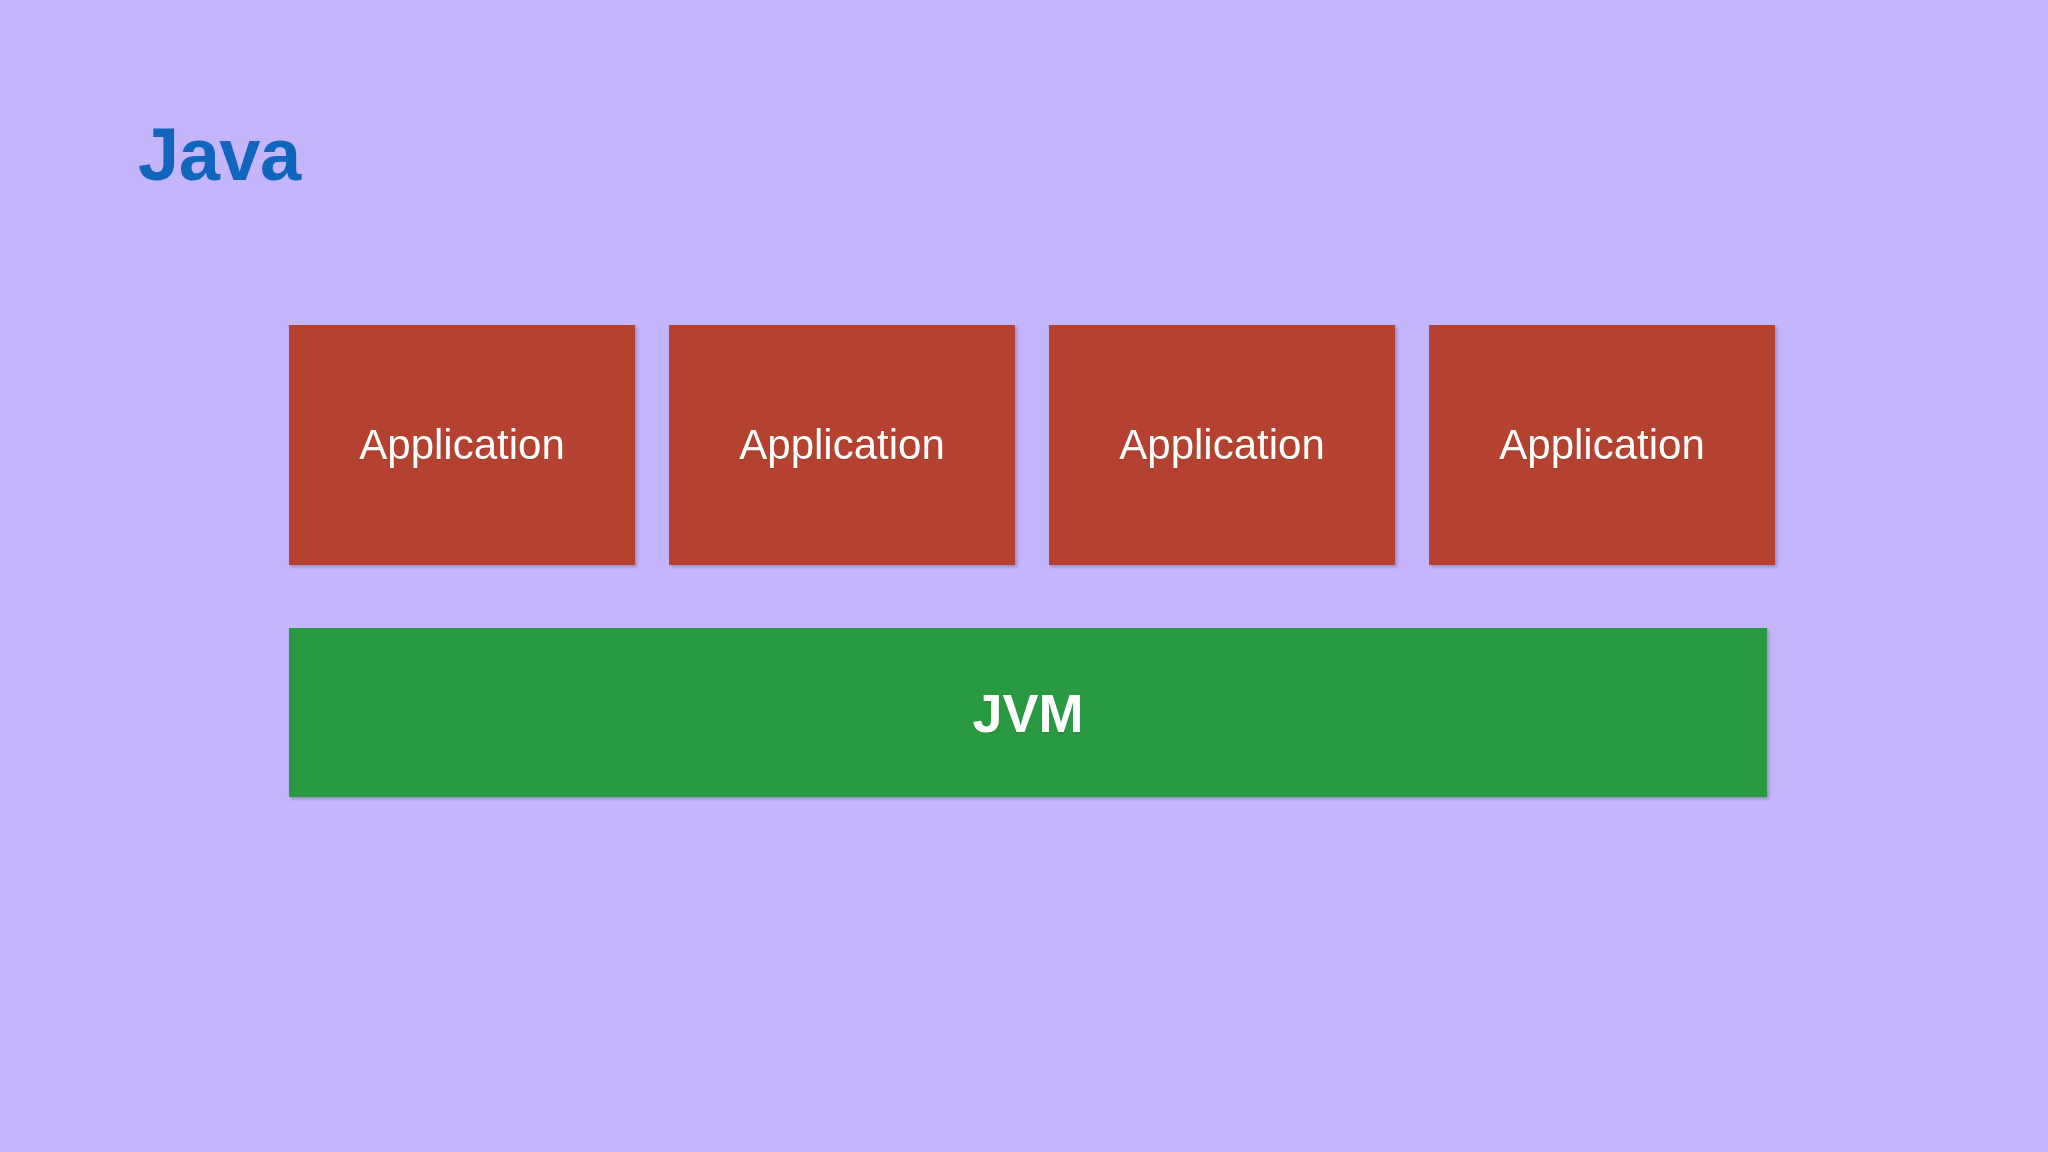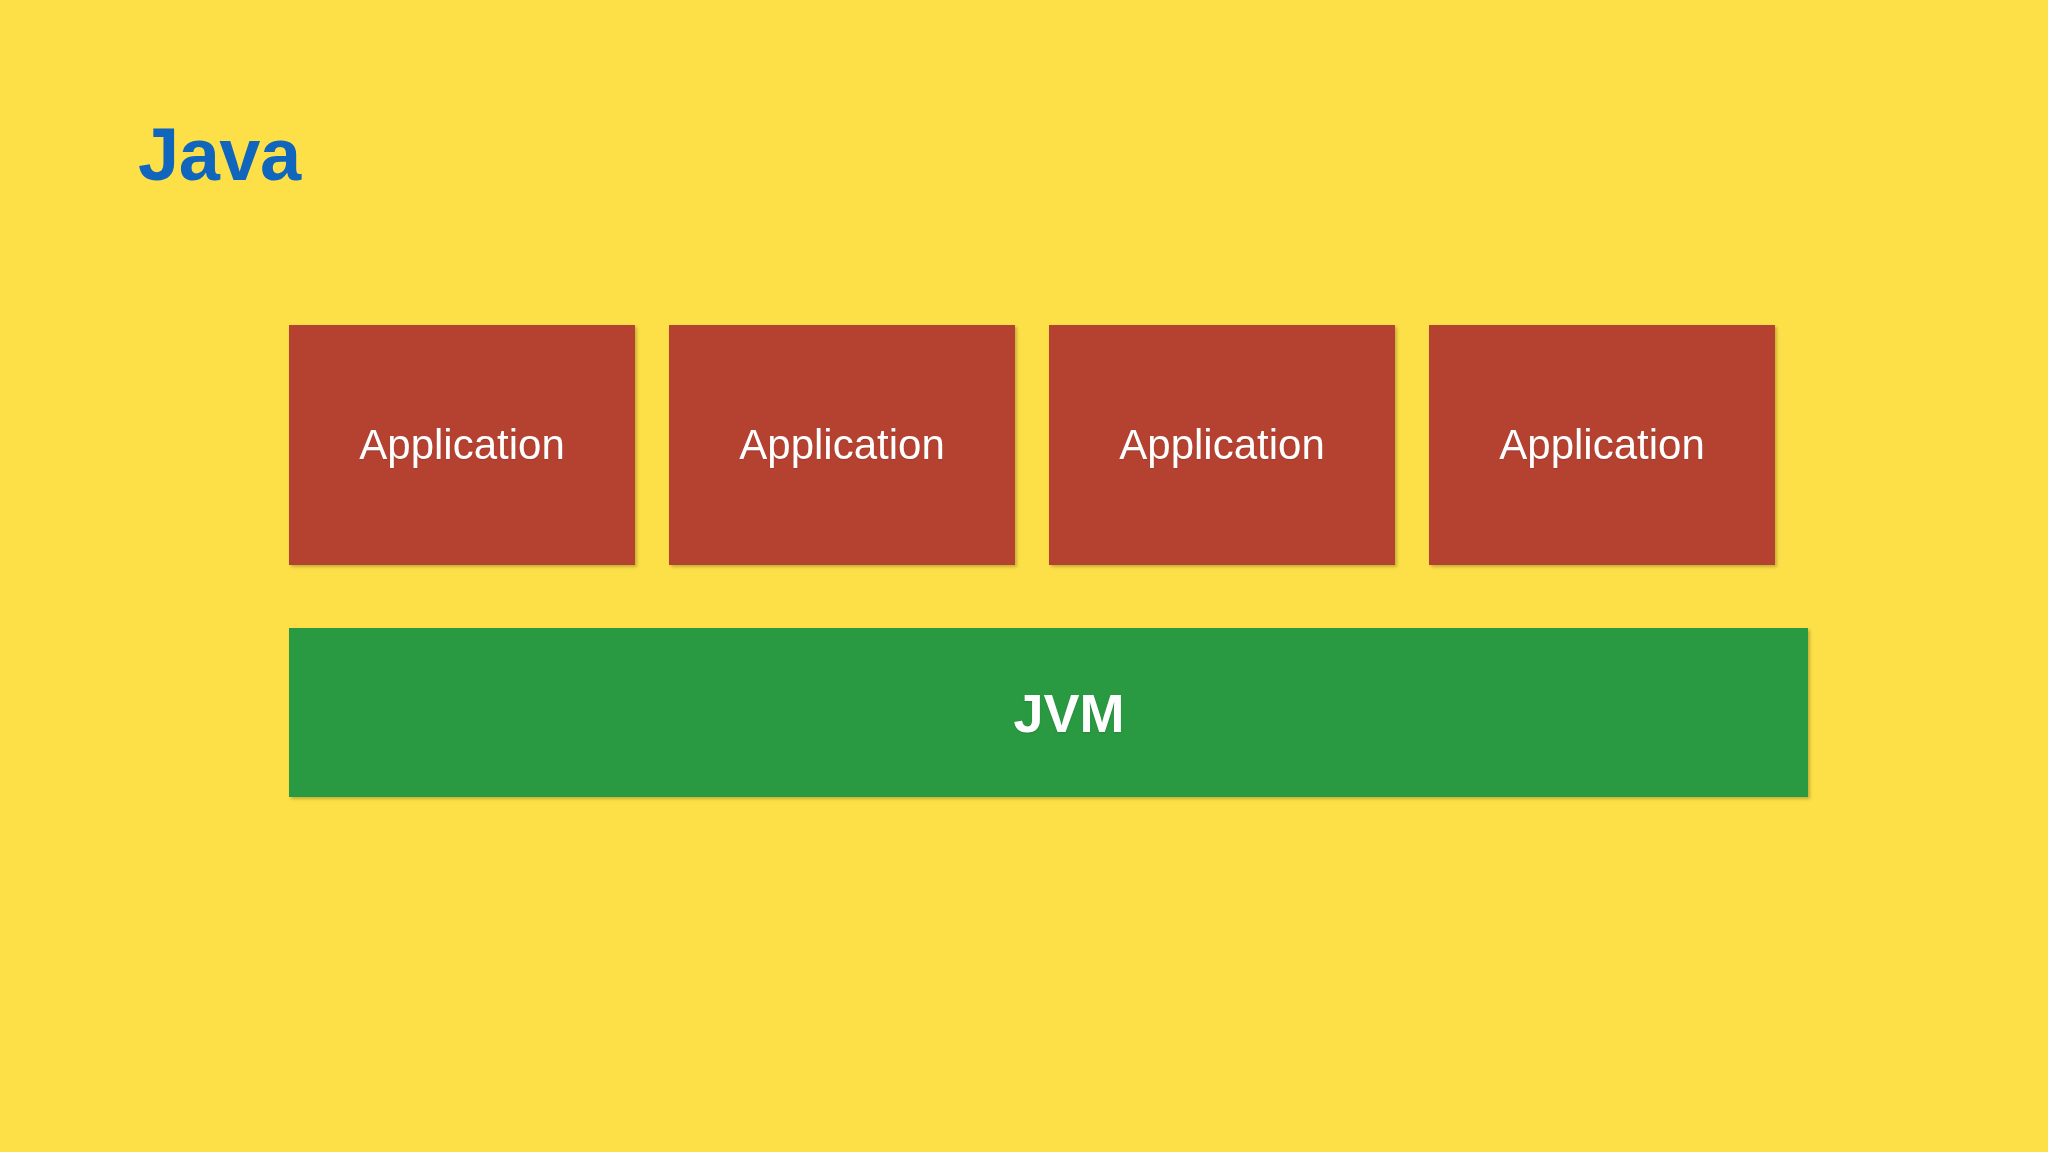--- a/index.html
+++ b/index.html
@@ -11,21 +11,21 @@
     height: 1152px;
     background: #ffffff;
     font-family: "Liberation Sans", sans-serif;
     overflow: hidden;
     position: relative;
   }
 
   #slide {
     position: absolute;
     inset: 0;
-    background: #fde047;
+    background: #c4b5fd;
   }
 
   
   #slide-title {
     position: absolute;
     left: 138px;
     top: 116px;
     font-size: 74px;
     font-weight: bold;
     color: #1065bd;
@@ -71,21 +71,20 @@
     text-shadow: 0 1px 1px rgba(0,0,0,0.12);
   }
 
   
   .layer-bar {
     width: 1478px;
     display: flex;
     align-items: center;
     justify-content: center;
     box-shadow: 2px 2px 3px rgba(0,0,0,0.22);
-    padding-left: 41px;
   }
 
   #jvm-bar {
     margin-top: 63px;
     height: 169px;
     background: #2a9a42;
   }
 
   #os-bar {
     margin-top: 35px;

